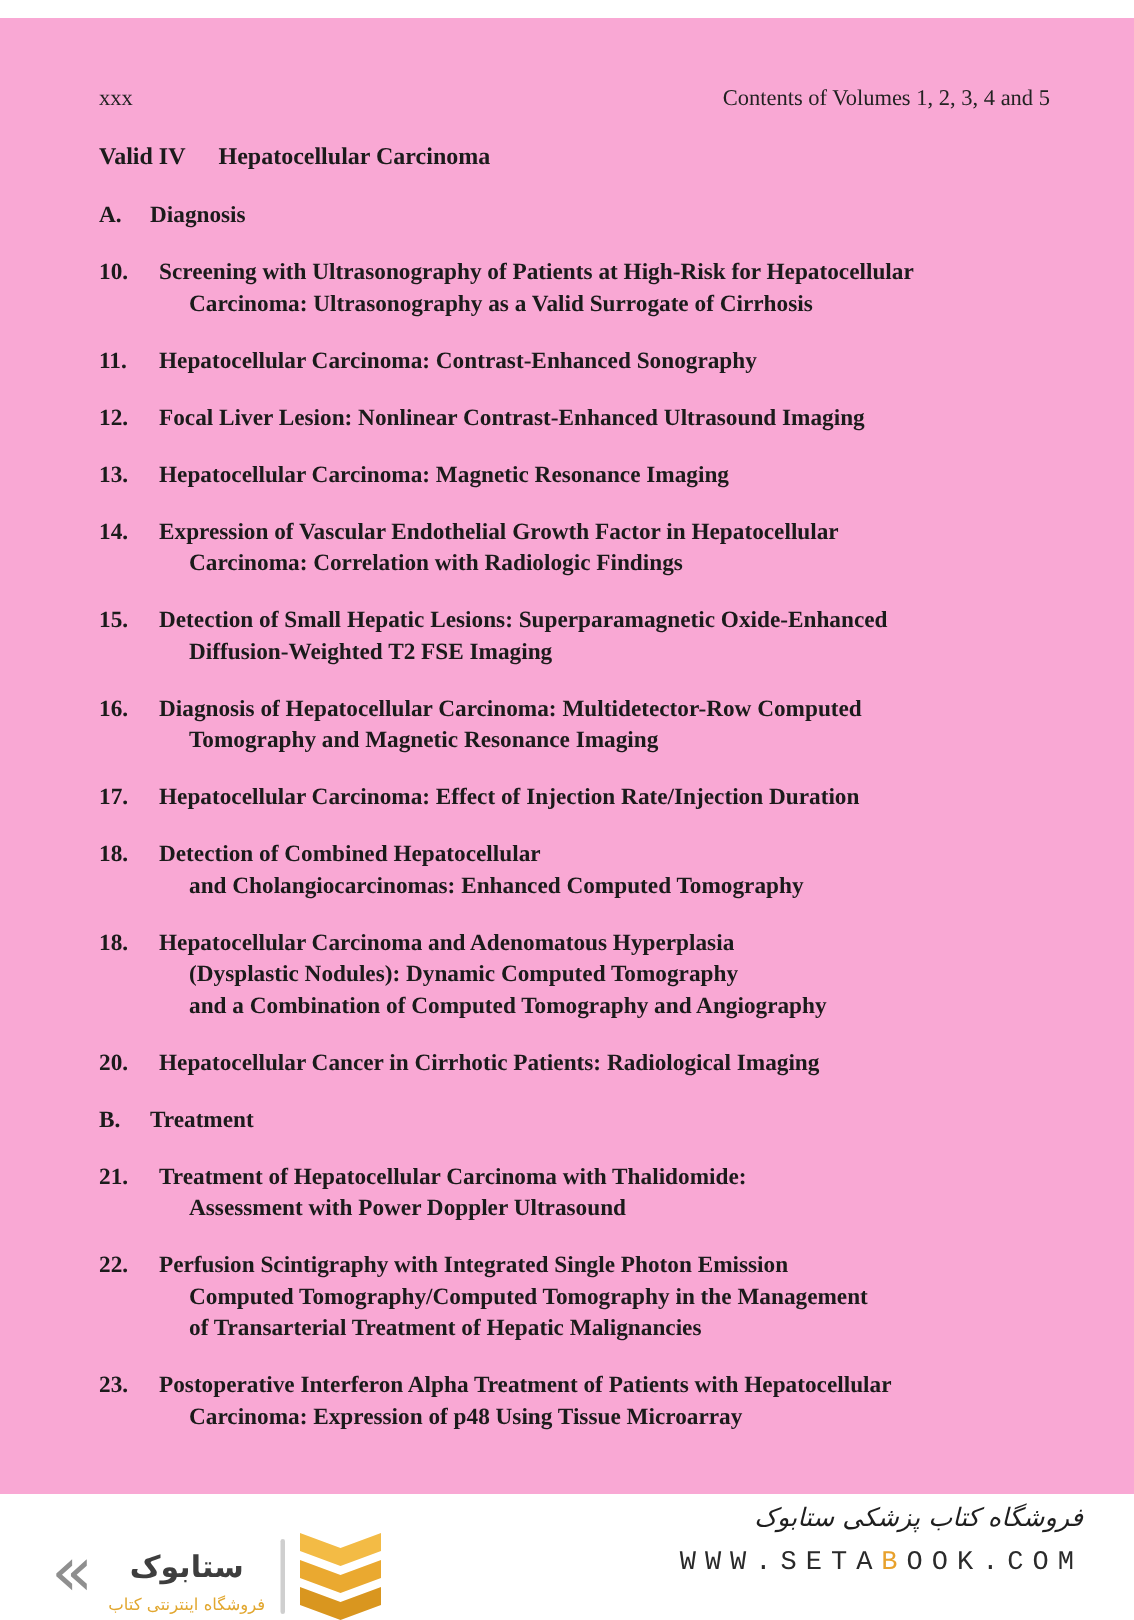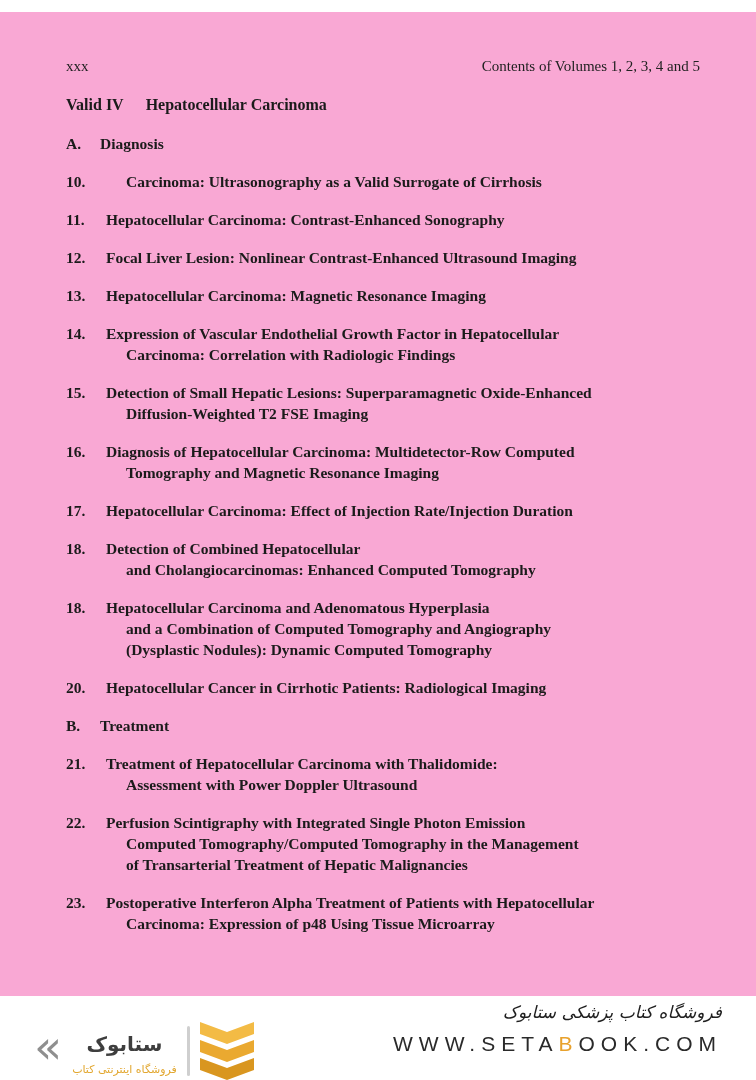--- a/index.html
+++ b/index.html
@@ -37,22 +37,22 @@
     background:#ffffff;
   }
   .footer-right {
     position:absolute; right:34px; top:6px; text-align:right;
   }
   .store-title {
     font-family:"DejaVu Sans", sans-serif;
     direction:rtl; font-size:17px; color:#1f1f1f; margin-bottom:10px;font-style:italic;
   }
   .store-url {
-    font-family:Liberation Sans, sans-serif;
-    font-size:21px; letter-spacing:6px; color:#2a2a2a; font-weight:500;
+    font-family:Liberation Mono, monospace;
+    font-size:18px; letter-spacing:6px; color:#2a2a2a; font-weight:500;
     white-space:nowrap;
   }
   .store-url .accent { color:#e8a12c; }
   .footer-logo {
     position:absolute; left:34px; bottom:10px;
     display:flex; align-items:center; gap:10px;
   }
   .logo-chevrons {
     font-family:"DejaVu Sans", sans-serif;
     font-size:46px; color:#8f8f8f; line-height:60px;
@@ -85,20 +85,21 @@
 
   <div class="content">
     <div class="part-title">
       <span>Valid IV</span><span class="part-name">Hepatocellular Carcinoma</span>
     </div>
     <div id="toc-sections">
         <div class="section-heading"><span class="sec-label">A.</span><span>Diagnosis</span></div>
         <div class="entry">
           <span class="num">10.</span>
           <div class="lines">
+            <div>Screening with Ultrasonography of Patients at High-Risk for Hepatocellular</div>
             <div class="cont">Carcinoma: Ultrasonography as a Valid Surrogate of Cirrhosis</div>
           </div>
         </div>
         <div class="entry">
           <span class="num">11.</span>
           <div class="lines">
             <div>Hepatocellular Carcinoma: Contrast-Enhanced Sonography</div>
           </div>
         </div>
         <div class="entry">
@@ -144,22 +145,22 @@
           <span class="num">18.</span>
           <div class="lines">
             <div>Detection of Combined Hepatocellular</div>
             <div class="cont">and Cholangiocarcinomas: Enhanced Computed Tomography</div>
           </div>
         </div>
         <div class="entry">
           <span class="num">18.</span>
           <div class="lines">
             <div>Hepatocellular Carcinoma and Adenomatous Hyperplasia</div>
+            <div class="cont">(Dysplastic Nodules): Dynamic Computed Tomography</div>
             <div class="cont">and a Combination of Computed Tomography and Angiography</div>
-            <div class="cont">(Dysplastic Nodules): Dynamic Computed Tomography</div>
           </div>
         </div>
         <div class="entry">
           <span class="num">20.</span>
           <div class="lines">
             <div>Hepatocellular Cancer in Cirrhotic Patients: Radiological Imaging</div>
           </div>
         </div>
         <div class="section-heading"><span class="sec-label">B.</span><span>Treatment</span></div>
         <div class="entry">

